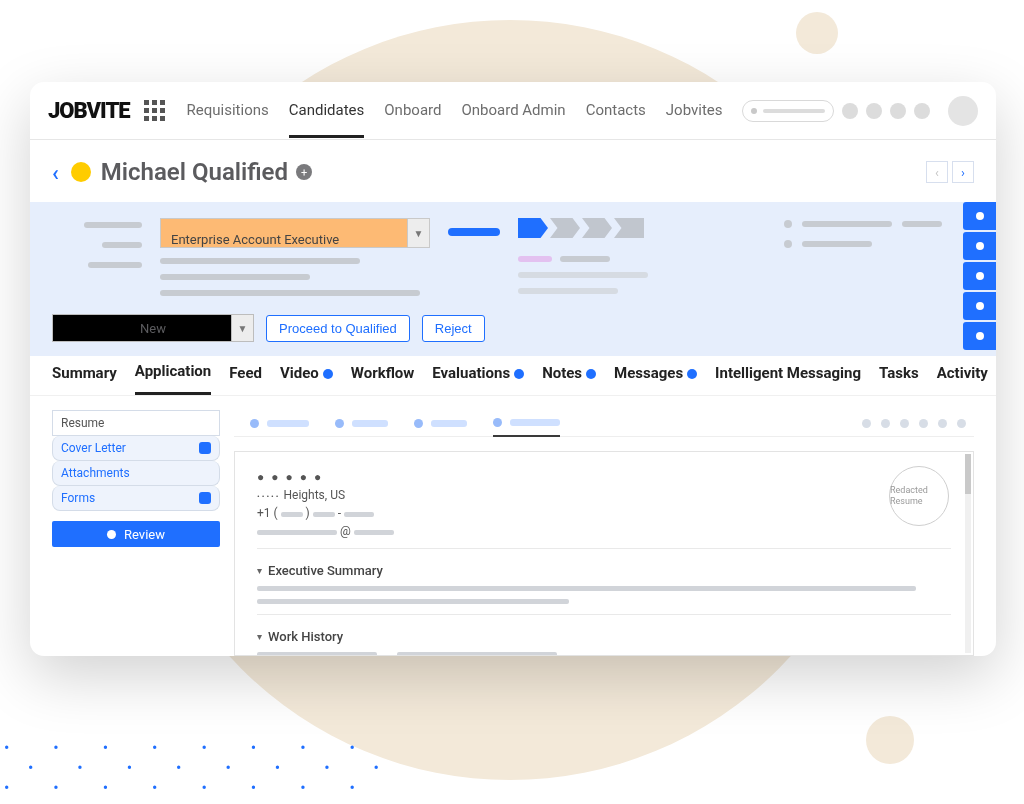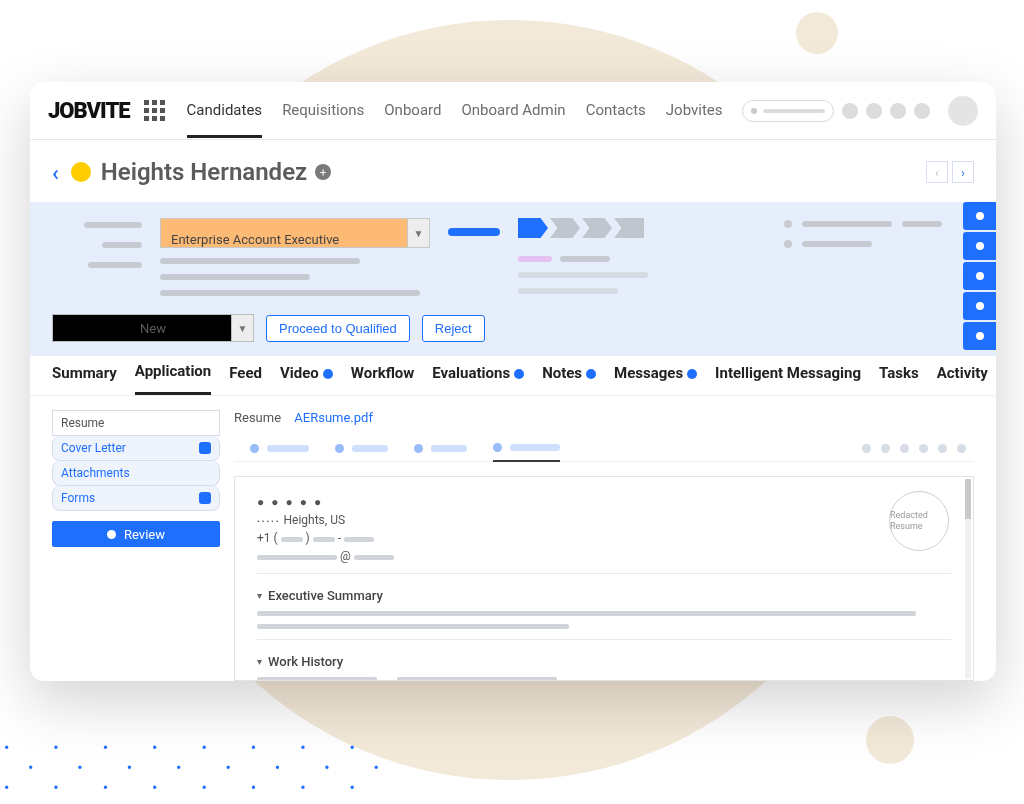--- a/index.html
+++ b/index.html
@@ -285,22 +285,22 @@
         <span></span>
         <span></span>
         <span></span>
         <span></span>
         <span></span>
         <span></span>
         <span></span>
         <span></span>
     </div>
     <div class="main-nav">
+      <div class="nav-item">Requisitions</div>
       <div class="nav-item active">Candidates</div>
-      <div class="nav-item">Requisitions</div>
       <div class="nav-item">Onboard</div>
       <div class="nav-item">Onboard Admin</div>
       <div class="nav-item">Contacts</div>
       <div class="nav-item">Jobvites</div>
     </div>
     <div class="topbar-right">
       <div class="search-pill">
         <span class="dot"></span>
         <span class="line"></span>
       </div>
@@ -308,21 +308,21 @@
       <div class="gray-dot-lg"></div>
       <div class="gray-dot-lg"></div>
       <div class="gray-dot-lg"></div>
       <div class="avatar"></div>
     </div>
   </div>
 
   <div class="crumb">
     <span class="back-chevron">‹</span>
     <span class="yellow-dot"></span>
-    <span class="crumb-title">Heights Hernandez</span>
+    <span class="crumb-title">Michael Qualified</span>
     <span class="plus-badge">+</span>
     <div class="pager">
       <div class="pg disabled">‹</div>
       <div class="pg active">›</div>
     </div>
   </div>
 
   <div class="info-panel">
     <div class="side-tabs">
       <div class="side-tab">
@@ -430,24 +430,20 @@
           <span>Forms</span>
           <span class="sq"></span>
         </div>
       <div class="review-btn">
           <span class="wdot"></span>
           <span>Review</span>
         </div>
     </div>
 
     <div class="resume-main">
-      <div class="resume-top-link">
-        <span>Resume</span>
-        <span class="file">AERsume.pdf</span>
-      </div>
 
       <div class="resume-tabbar">
         <div class="rt-item">
             <span class="rt-dot blue"></span>
             <span class="rt-line" style="width:42px;background:#cfe0ff;"></span>
           </div>
         <div class="rt-item">
             <span class="rt-dot blue"></span>
             <span class="rt-line" style="width:36px;background:#cfe0ff;"></span>
           </div>

